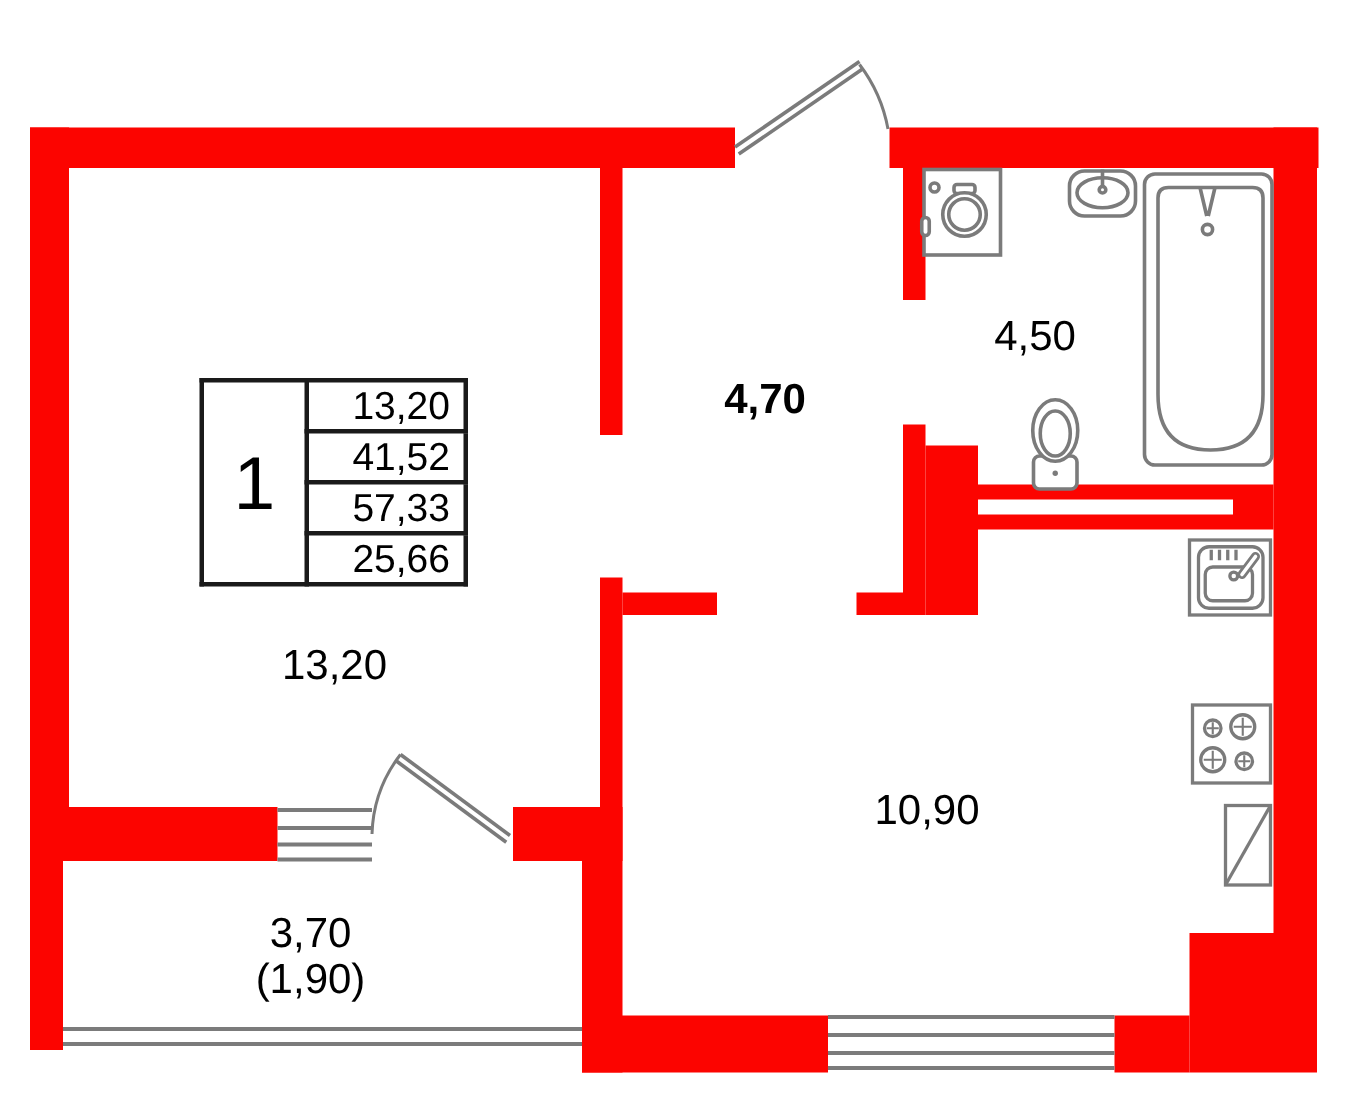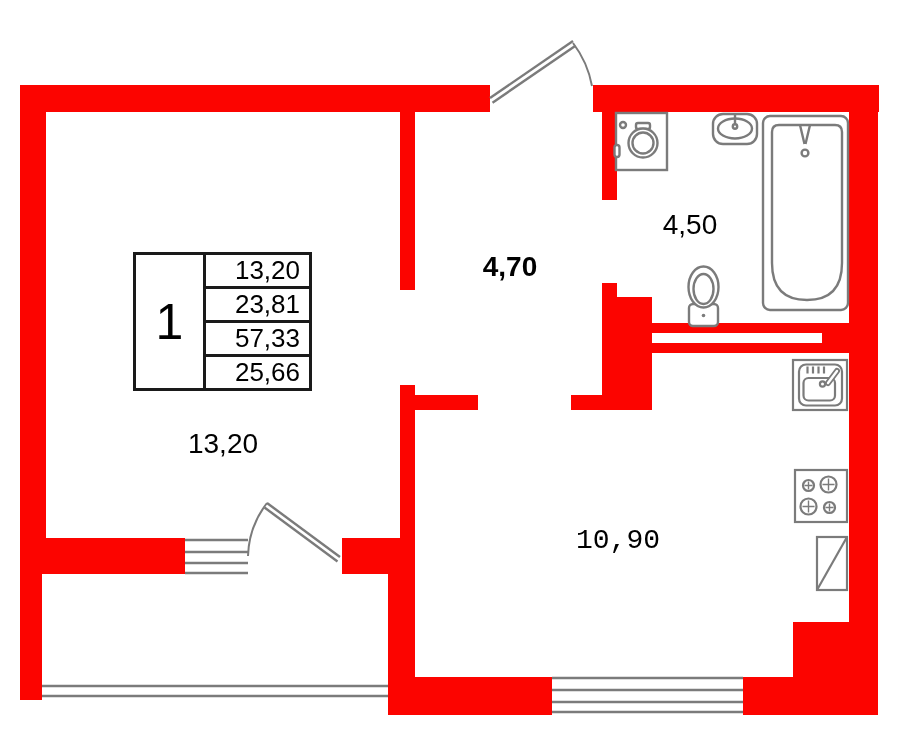--- a/index.html
+++ b/index.html
@@ -176,29 +176,33 @@
     </g>
   </svg>
 
   <table class="stamp">
     <tbody>
         <tr>
       <td class="roomcount" rowspan="4">1</td>
       <td>13,20</td>
     </tr>
     <tr>
-          <td>23,81</td>
+          <td>41,52</td>
         </tr>
     <tr>
           <td>57,33</td>
         </tr>
     <tr>
           <td>25,66</td>
         </tr>
   </tbody>
     </table>
 
   <div class="room-label" style="left:223px;top:443px;">13,20</div>
   <div class="room-label" style="left:510px;top:266px;font-weight:bold;">4,70</div>
   <div class="room-label" style="left:690px;top:224px;">4,50</div>
-  <div class="room-label" style="left:618px;top:540px;font-family:Liberation Mono, monospace;">10,90</div>
+  <div class="room-label" style="left:618px;top:540px;">10,90</div>
+  <div class="room-label" style="left:207px;top:637px;">
+    <div>3,70</div>
+    <div>(1,90)</div>
+  </div>
 
 </div>
 
 </body></html>

